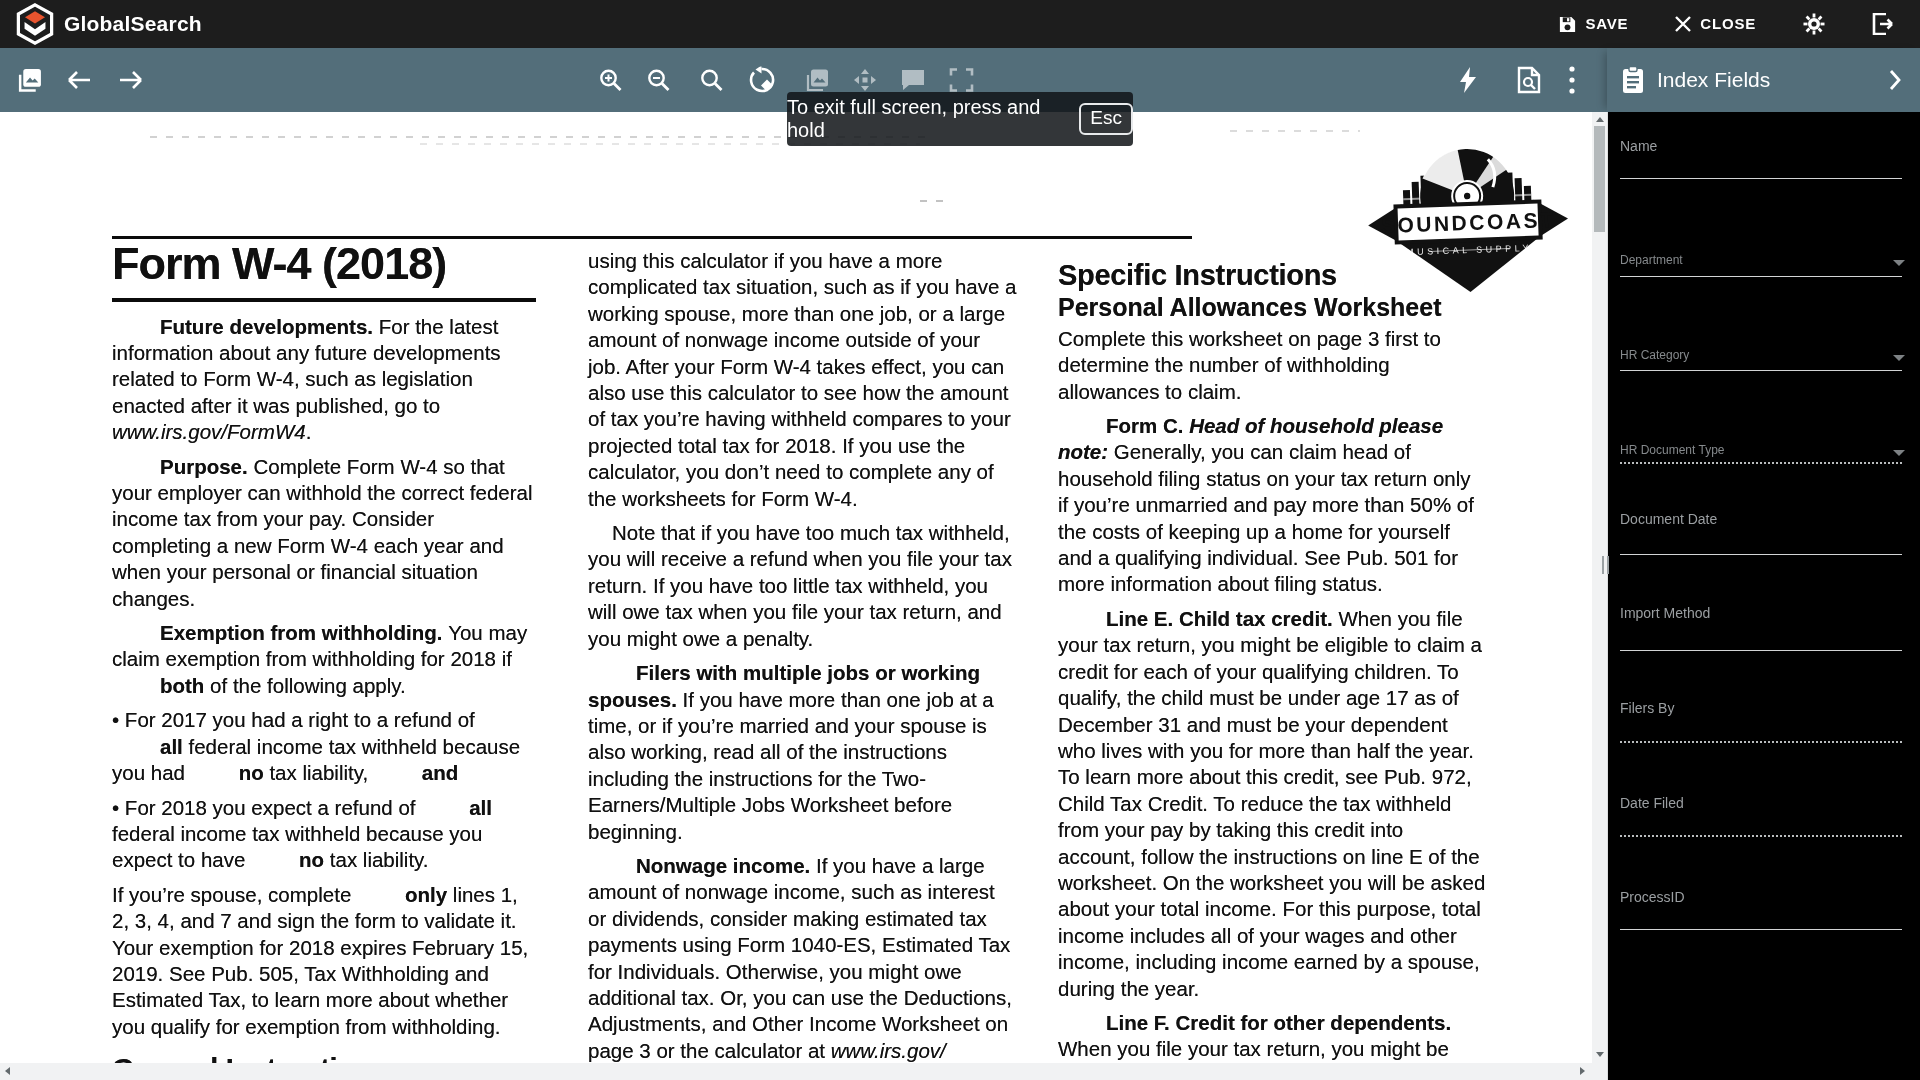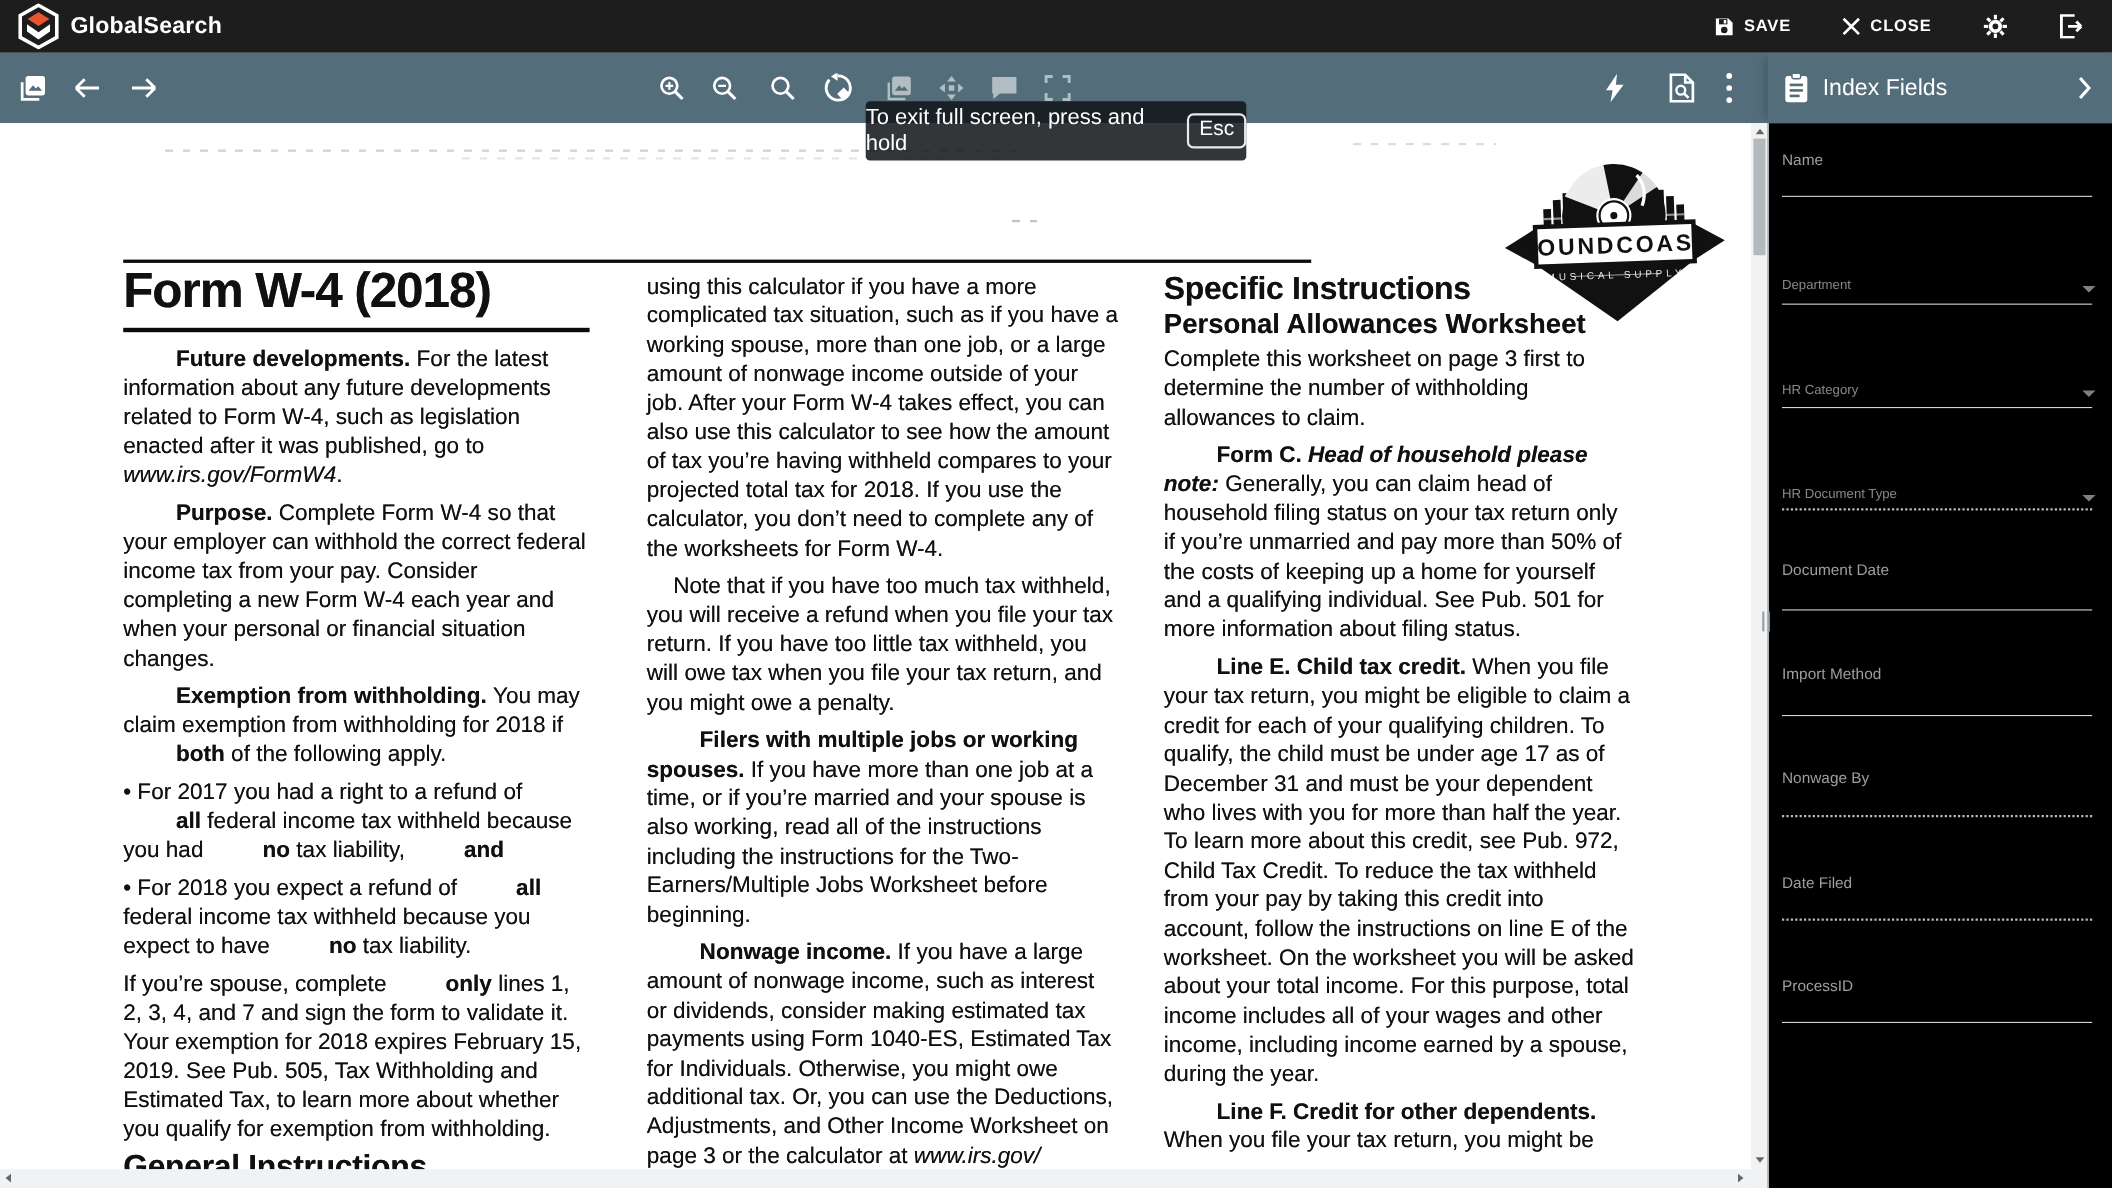--- a/index.html
+++ b/index.html
@@ -34,21 +34,21 @@
   .doc-rule-top{position:absolute;left:112px;top:124px;width:1080px;height:3px;background:#0b0b0b;}
   .smudge{position:absolute;height:2px;
      background:repeating-linear-gradient(90deg,#9a9a9a 0 7px,transparent 7px 16px);opacity:.45;}
   .doc-col{position:absolute;font-size:20.5px;line-height:26.4px;color:#101010;
            text-shadow:0 0 .5px rgba(0,0,0,.65);}
   .doc-col.c1{left:112px;top:126px;width:424px;}
   .doc-col.c2{left:588px;top:136px;width:430px;}
   .doc-col.c3{left:1058px;top:134px;width:428px;}
   .doc-title{font-size:45px;font-weight:700;line-height:1.08;letter-spacing:-1px;
              border-bottom:4px solid #0b0b0b;padding:2px 0 9px;margin:0 0 12px;}
-  .doc-h1{font-size:29px;font-weight:700;letter-spacing:-.3px;margin:4px 0 6px;}
+  .doc-h1{font-size:29px;font-weight:700;letter-spacing:-.3px;margin:16px 0 6px;}
   .doc-h2{font-size:25px;font-weight:700;margin:0 0 5px;}
   .doc-p{margin:0 0 8px;}
   .doc-p.indent{text-indent:24px;}
   .run-b{font-weight:700;margin-left:48px;}
   .run-i{font-style:italic;}
   .run-bi{font-weight:700;font-style:italic;}
 
   
   #vscroll{position:absolute;left:1592px;top:112px;width:15px;height:951px;background:#f1f2f3;}
   #vscroll .thumb{position:absolute;left:2px;top:14px;width:11px;height:106px;background:#b4b9bb;}
@@ -353,21 +353,21 @@
     <span class="flabel-sm">Document Date</span>
   </div>
   <div class="fline solid" style="top:442px;"></div>
 
   <div class="field" style="top:492px;">
     <span class="flabel-sm">Import Method</span>
   </div>
   <div class="fline solid" style="top:538px;"></div>
 
   <div class="field" style="top:587px;">
-    <span class="flabel-sm">Nonwage By</span>
+    <span class="flabel-sm">Filers By</span>
   </div>
   <div class="fline dotted" style="top:629px;"></div>
 
   <div class="field" style="top:682px;">
     <span class="flabel-sm">Date Filed</span>
   </div>
   <div class="fline dotted" style="top:723px;"></div>
 
   <div class="field" style="top:776px;">
     <span class="flabel-sm">ProcessID</span>

